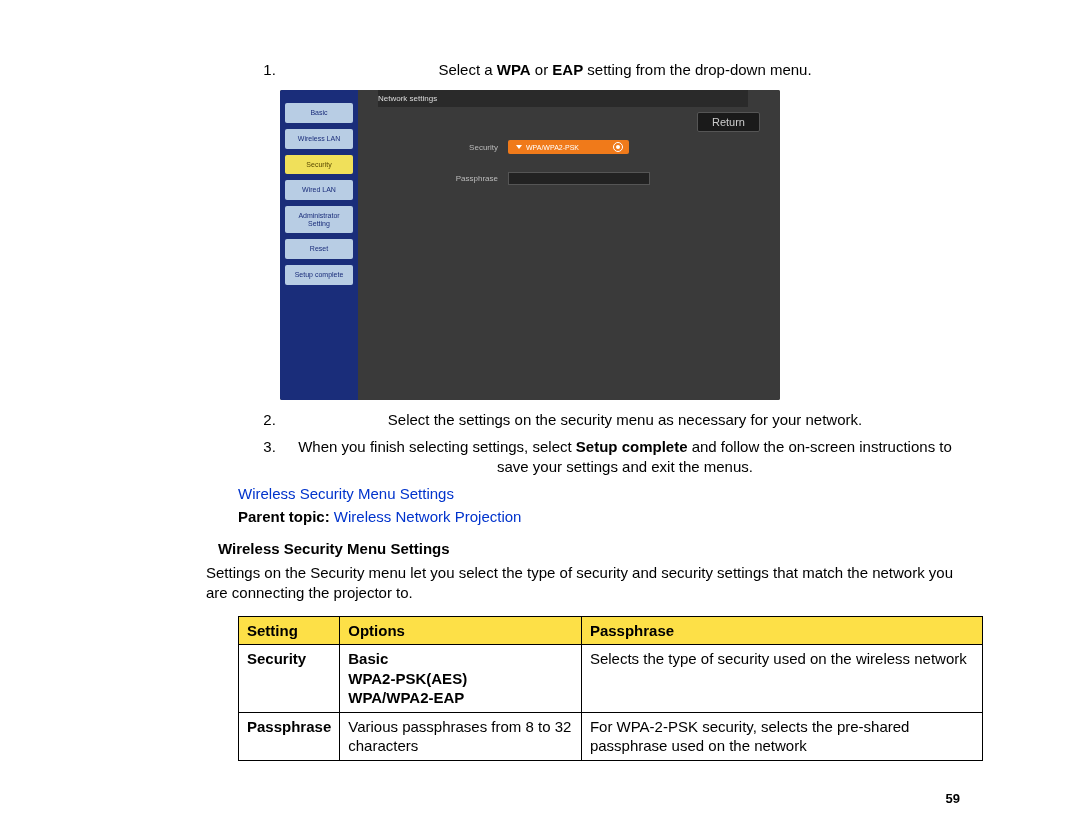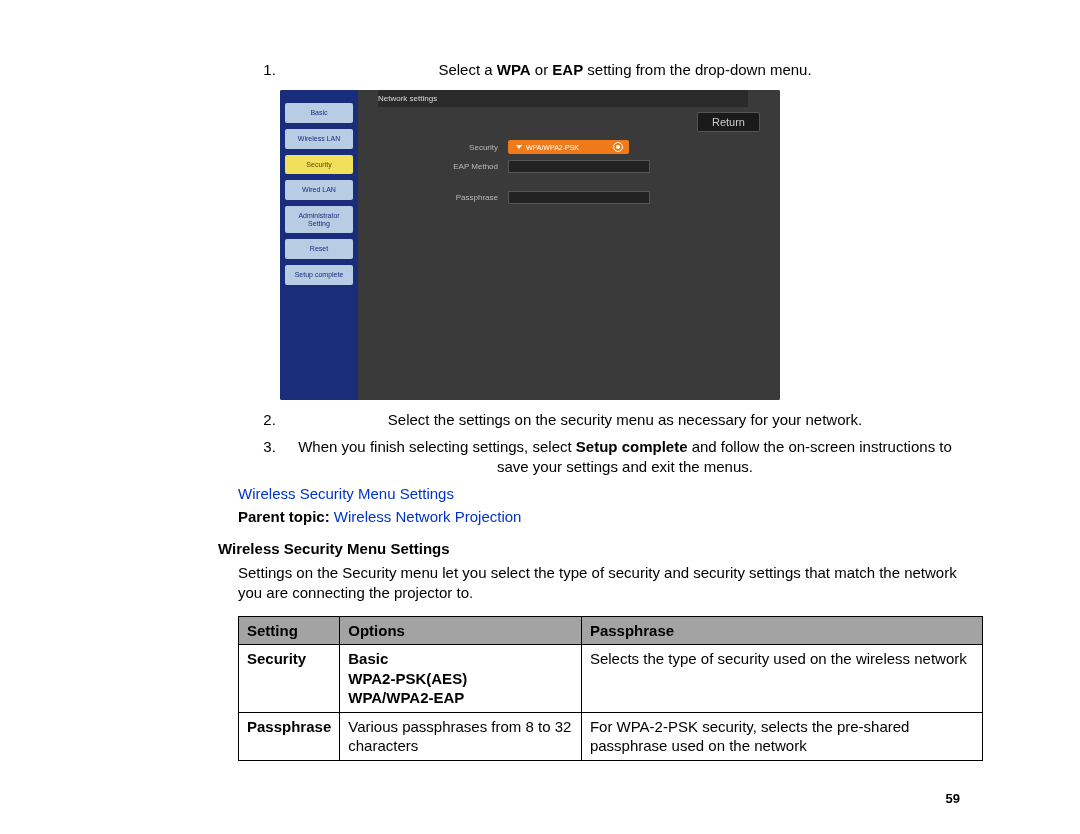--- a/index.html
+++ b/index.html
@@ -117,38 +117,38 @@
     margin-left: 118px;
   }
   .parent-topic {
     margin: 6px 0 15px 118px;
   }
   .heading {
     font-weight: bold;
     margin: 6px 0 6px 98px;
   }
   .body-para {
-    margin: 6px 0 12px 118px;
+    margin: 6px 0 12px 86px;
     line-height: 1.35;
   }
   table {
     border-collapse: collapse;
     margin-left: 118px;
     width: 745px;
   }
   th, td {
     border: 1.5px solid #000;
     padding: 4px 8px;
     text-align: left;
     vertical-align: top;
     font-size: 15px;
     line-height: 1.3;
   }
   th {
-    background: #a3a3a3;
+    background: #fde047;
     font-weight: bold;
   }
   .page-num {
     text-align: right;
     font-size: 13px;
     font-weight: bold;
     margin-top: 30px;
   }
   .bold { font-weight: bold; }
 </style>
@@ -176,24 +176,20 @@
     <div class="ss-return">Return</div>
     <div style="height:26px"></div>
     <div class="ss-row">
       <div class="ss-label">Security</div>
       <div class="ss-value">
         <span class="ss-arrow"></span>
         <span>WPA/WPA2-PSK</span>
         <span class="ss-circle"></span>
       </div>
     </div>
-    <div class="ss-row">
-      <div class="ss-label">EAP Method</div>
-      <div class="ss-field"></div>
-    </div>
     <div style="height:12px"></div>
     <div class="ss-row">
       <div class="ss-label">Passphrase</div>
       <div class="ss-field"></div>
     </div>
   </div>
 </div>
 
 <ol start="2">
   <li><span>Select the settings on the security menu as necessary for your network.</span></li>

